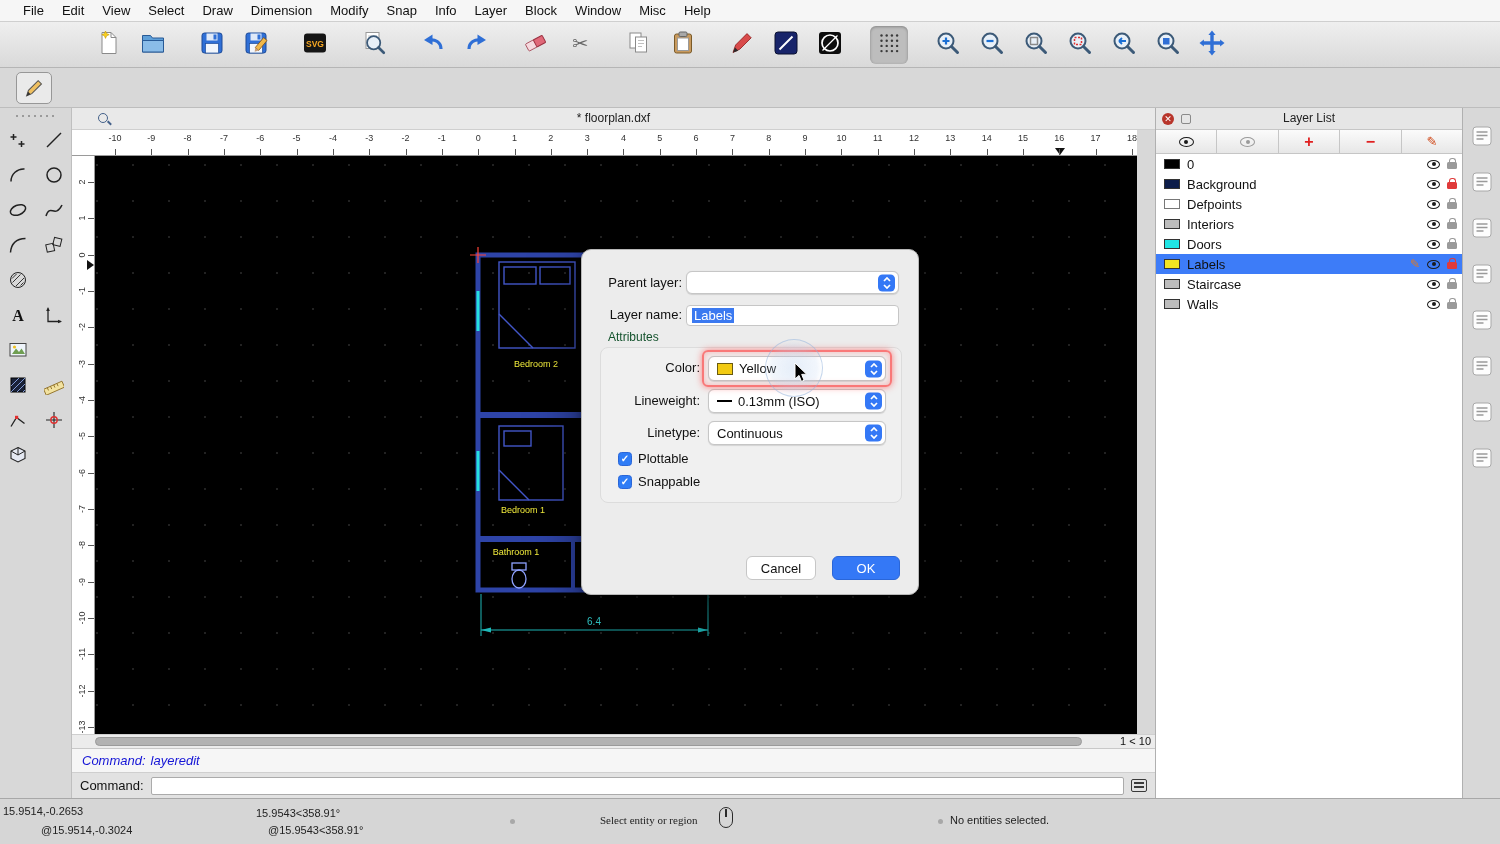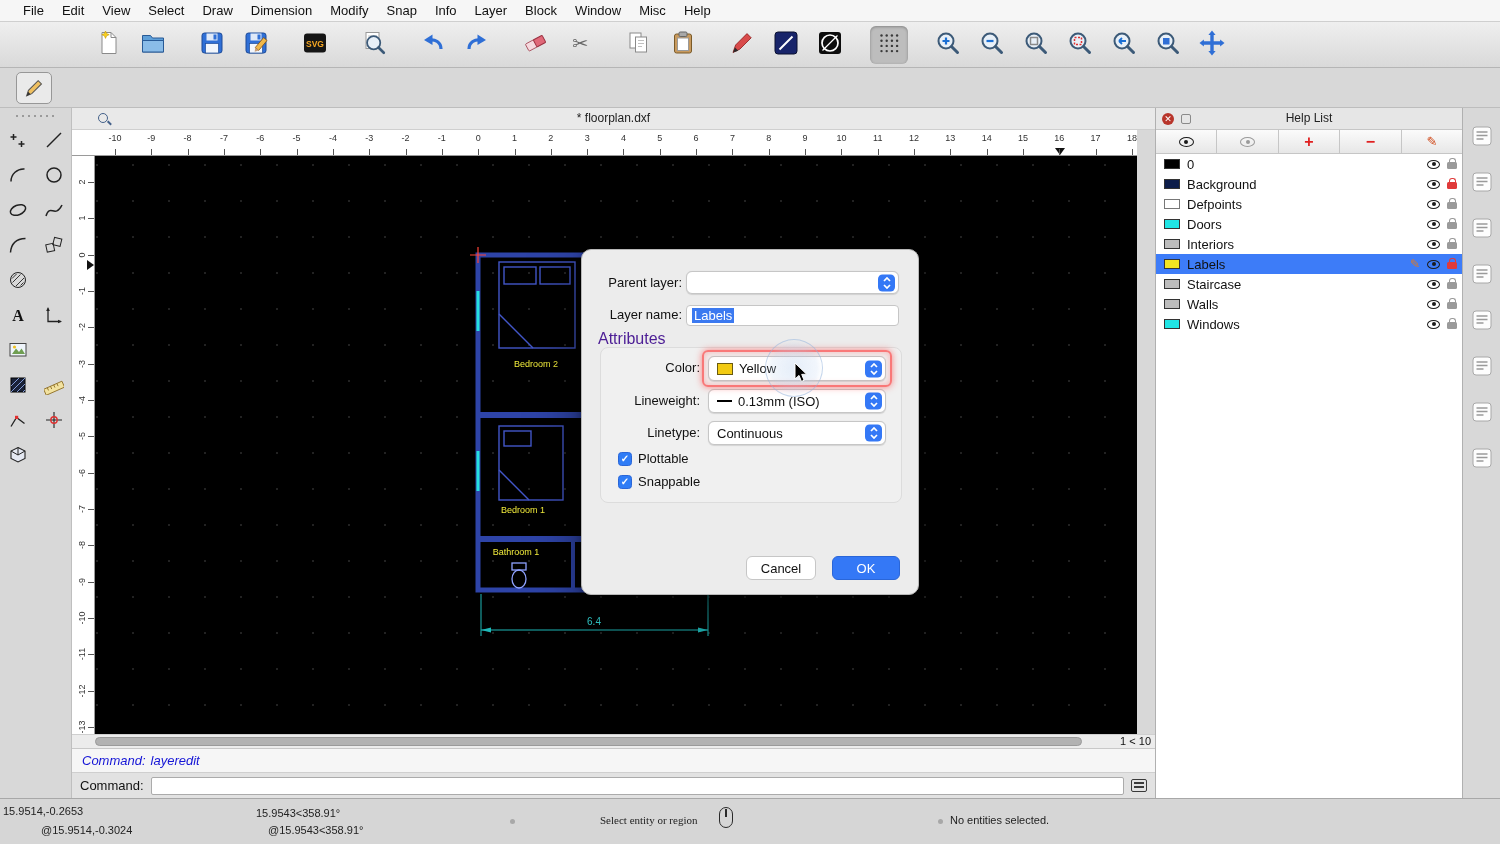--- a/index.html
+++ b/index.html
@@ -115,21 +115,21 @@
   .dot { position:absolute; width:5px; height:5px; border-radius:50%; background:#a8a8a8; }
   .d1 { left:510px; top:20px; } .d2 { left:938px; top:20px; }
   .mouseicon { position:absolute; left:719px; top:8px; width:14px; height:21px; border:1.6px solid #2a2a2a; border-radius:7px; }
   .mouseicon::after { content:""; position:absolute; left:50%; top:1px; width:1.6px; height:8px; margin-left:-0.8px; background:#2a2a2a; }
 
   
   .dialog { position:absolute; left:581px; top:249px; width:338px; height:346px; background:#ececec;
     border:1px solid #b8b8b8; border-radius:10px; box-shadow:0 18px 50px rgba(0,0,0,.55), 0 2px 8px rgba(0,0,0,.3); z-index:60; }
   .dlab { position:absolute; text-align:right; font-size:13px; line-height:16px; color:#111; }
   .r1l { top:25px; left:8px; width:92px; } .r2l { top:57px; left:8px; width:92px; }
-  .attrs { position:absolute; top:80px; left:16px; font-size:16px; color:#4c1d95; }
+  .attrs { position:absolute; top:80px; left:26px; font-size:12px; color:#14532d; }
   .groupbox { position:absolute; top:97px; left:18px; width:302px; height:156px; background:#f0f0f0; border:1px solid #dcdcdc; border-radius:8px; }
   .cl-l { top:110px; left:8px; width:110px; } .lw-l { top:143px; left:8px; width:110px; } .lt-l { top:175px; left:8px; width:110px; }
 
   .combo { position:absolute; background:#fff; border:1px solid #c6c6c6; border-radius:6px; display:flex; align-items:center;
     padding:0 24px 0 8px; font-size:13px; box-shadow:0 0.5px 1px rgba(0,0,0,.12); }
   .stepper { position:absolute; right:3px; top:50%; transform:translateY(-50%); width:17px; height:17px; background:#3478f6;
     border-radius:4.5px; display:flex; align-items:center; justify-content:center; }
   .r1c { top:21px; left:104px; width:213px; height:23px; }
   .r2c { position:absolute; top:55px; left:104px; width:213px; height:21px; background:#fff; border:1px solid #c6c6c6; border-radius:4px;
     display:flex; align-items:center; padding-left:5px; font-size:13px; }
@@ -639,21 +639,21 @@
     <span class="cmdlab">Command:</span>
     <input class="cmdinput" value="" style="">
     <span class="consbtn"></span>
   </div>
 </div>
 
 <div class="rpanel">
   <div class="ptitle">
     <span class="pclose">✕</span>
     <span class="pdetach"></span>
-    <span>Help List</span>
+    <span>Layer List</span>
   </div>
   <div class="segbar" id="segbar">
       <div class="seg">
         <span class="eye"></span>
       </div>
       <div class="seg">
         <span class="eye gray"></span>
       </div>
       <div class="seg">
         <span class="plus">+</span>
@@ -684,30 +684,30 @@
       </div>
       <div class="layer-row">
         <span class="swatch" style="background: rgb(255, 255, 255); border-color: rgb(119, 119, 119);"></span>
         <span class="lname">Defpoints</span>
         <span class="rowicons">
           <span class="eye"></span>
           <span class="lock"></span>
         </span>
       </div>
       <div class="layer-row">
-        <span class="swatch" style="background: rgb(33, 230, 230);"></span>
-        <span class="lname">Doors</span>
+        <span class="swatch" style="background: rgb(188, 188, 188);"></span>
+        <span class="lname">Interiors</span>
         <span class="rowicons">
           <span class="eye"></span>
           <span class="lock"></span>
         </span>
       </div>
       <div class="layer-row">
-        <span class="swatch" style="background: rgb(188, 188, 188);"></span>
-        <span class="lname">Interiors</span>
+        <span class="swatch" style="background: rgb(33, 230, 230);"></span>
+        <span class="lname">Doors</span>
         <span class="rowicons">
           <span class="eye"></span>
           <span class="lock"></span>
         </span>
       </div>
       <div class="layer-row selected">
         <span class="swatch" style="background: rgb(242, 229, 34);"></span>
         <span class="lname">Labels</span>
         <span class="rowicons">
           <span class="rowpen">✎</span>
@@ -719,28 +719,20 @@
         <span class="swatch" style="background: rgb(188, 188, 188);"></span>
         <span class="lname">Staircase</span>
         <span class="rowicons">
           <span class="eye"></span>
           <span class="lock"></span>
         </span>
       </div>
       <div class="layer-row">
         <span class="swatch" style="background: rgb(188, 188, 188);"></span>
         <span class="lname">Walls</span>
-        <span class="rowicons">
-          <span class="eye"></span>
-          <span class="lock"></span>
-        </span>
-      </div>
-      <div class="layer-row">
-        <span class="swatch" style="background: rgb(33, 230, 230);"></span>
-        <span class="lname">Windows</span>
         <span class="rowicons">
           <span class="eye"></span>
           <span class="lock"></span>
         </span>
       </div>
     </div>
 </div>
 
 <div class="dock" id="dock">
     <div class="dockbtn">

